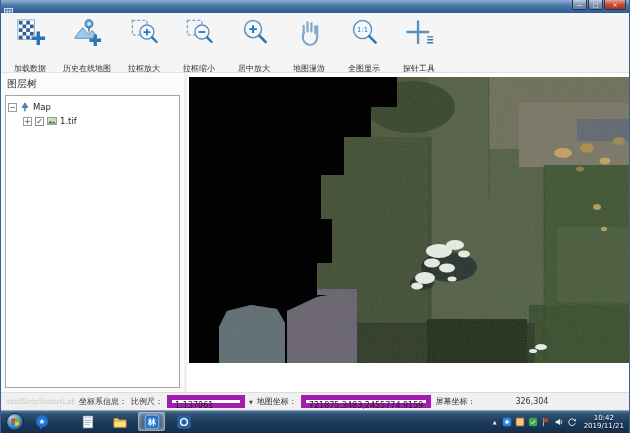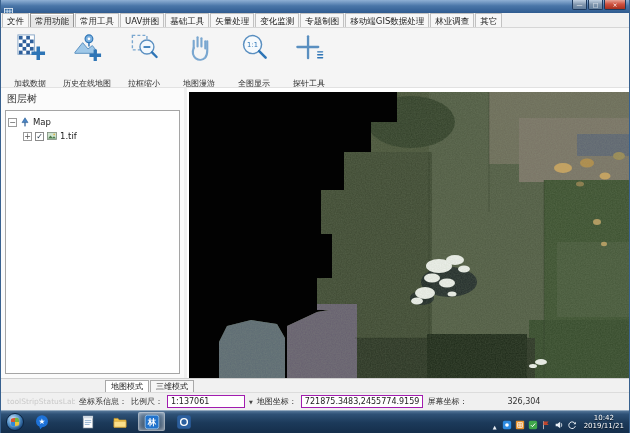--- a/index.html
+++ b/index.html
@@ -44,36 +44,36 @@
   .map-canvas { width:441px; height:286px; display:block; }
 
   
   .view-tabbar { height:14px; flex:0 0 14px; background:#f1f1f1; border-top:1px solid #cfcfcf; display:flex; align-items:flex-end; padding-left:104px; gap:1px; }
   .vtab { font-size:8px; padding:0 5px; line-height:11px; background:#f6f6f6; border:1px solid #a9a9a9; border-bottom:none; color:#222; white-space:nowrap; }
   .vtab.active { background:#fff; }
 
   
   .statusbar { height:18px; flex:0 0 18px; background:#f0f0f0; border-top:1px solid #dcdcdc; display:flex; align-items:center; font-size:8px; color:#333; padding:0 6px; gap:4px; white-space:nowrap; }
   .faded { color:#c9c9c9; font-size:7.5px; width:68px; overflow:hidden; }
-  .sbox { background:#fff; border:1px solid #a21caf; height:13px; line-height:11px; padding:0 3px; font-size:8px; color:#222; }
+  .sbox { background:#fff; border:5px solid #a21caf; height:13px; line-height:11px; padding:0 3px; font-size:8px; color:#222; }
   .scale-box { width:78px; }
   .combo-arrow { font-size:5px; color:#444; }
   .screen-val { margin-left:36px; }
 
   
   .taskbar { height:23px; flex:0 0 23px; background:linear-gradient(180deg,#5e80a2 0%,#2e5176 18%,#1c3a5a 55%,#152e4b 100%); display:flex; align-items:center; padding:0 5px; gap:4px; box-shadow:inset 0 1px 0 rgba(255,255,255,.35); }
   .start-orb { width:18px; height:18px; flex:0 0 18px; border-radius:50%; background:radial-gradient(circle at 35% 28%, #bcd9f4, #4e8cc4 45%, #1c4b80 78%, #0d2a4c); border:1px solid #0b2340; display:flex; align-items:center; justify-content:center; }
   .orb-flag { width:8px; height:8px; border-radius:2px; background:conic-gradient(#76b53e 0 25%, #ecc438 0 50%, #3089d8 0 75%, #d8542f 0); transform:rotate(-4deg); box-shadow:0 0 2px rgba(255,255,255,.6); }
   .tb-apps { display:flex; align-items:center; gap:5px; }
   .tb-app { width:27px; height:19px; border-radius:2px; display:flex; align-items:center; justify-content:center; }
   .tb-app:first-child { margin-right:14px; }
   .tb-app.active { background:rgba(255,255,255,.22); border:1px solid rgba(255,255,255,.45); box-shadow:inset 0 0 4px rgba(255,255,255,.55); }
   .tb-ico { width:16px; height:16px; display:block; }
   .tb-ico svg { width:100%; height:100%; display:block; }
-  .tray { margin-left:auto; display:flex; align-items:flex-end; gap:3px; }
+  .tray { margin-left:auto; display:flex; align-items:center; gap:3px; }
   .tray-expand { color:#e8eef4; font-size:5px; padding:0 2px; }
   .tray-ico { width:10px; height:10px; display:block; }
   .tray-ico svg { width:100%; height:100%; display:block; }
   .clock { color:#fff; font-size:7px; line-height:8px; text-align:center; margin-left:4px; text-shadow:0 1px 1px rgba(0,0,0,.7); }
 </style>
 </head>
 <body>
 
 <div class="screen">
 
@@ -87,33 +87,20 @@
           <rect x="0.5" y="0.5" width="9" height="9" fill="none" stroke="#dfe8f2"></rect>
         </svg>
     </span>
     <div class="win-controls">
       <div class="wbtn min">—</div>
       <div class="wbtn max">□</div>
       <div class="wbtn close">×</div>
     </div>
   </div>
 
-  <div class="tabbar">
-      <div class="rtab">文件</div>
-      <div class="rtab active">常用功能</div>
-      <div class="rtab">常用工具</div>
-      <div class="rtab">UAV拼图</div>
-      <div class="rtab">基础工具</div>
-      <div class="rtab">矢量处理</div>
-      <div class="rtab">变化监测</div>
-      <div class="rtab">专题制图</div>
-      <div class="rtab">移动端GIS数据处理</div>
-      <div class="rtab">林业调查</div>
-      <div class="rtab">其它</div>
-    </div>
 
   <div class="ribbon">
       <div class="rbtn">
         <span class="ricon">
           <svg viewBox="0 0 32 32">
             <rect x="3" y="3" width="17" height="20" fill="#fff" stroke="#8aa8c8" stroke-width="1"></rect>
             <g fill="#2e5f9b">
               <rect x="4" y="4" width="3.8" height="3.8"></rect>
               <rect x="11.6" y="4" width="3.8" height="3.8"></rect>
               <rect x="7.8" y="7.8" width="3.8" height="3.8"></rect>
@@ -140,25 +127,46 @@
             <path d="M24 18 V30 M18 24 H30" stroke="#2e75b6" stroke-width="3.4"></path>
           </svg>
         </span>
         <span class="rlabel">历史在线地图</span>
       </div>
       <div class="rbtn">
         <span class="ricon">
           <svg viewBox="0 0 32 32">
             <rect x="3.5" y="3.5" width="15" height="15" fill="none" stroke="#7aa7d0" stroke-width="1.4" stroke-dasharray="3 2.2"></rect>
             <circle cx="18.5" cy="15.5" r="7.2" fill="#f2f8fd" stroke="#5a8fc0" stroke-width="1.4"></circle>
+            <path d="M18.5 12 v7 M15 15.5 h7" stroke="#2e75b6" stroke-width="1.8"></path>
+            <path d="M23.8 21 L28.5 25.8" stroke="#2e75b6" stroke-width="2.4" stroke-linecap="round"></path>
+          </svg>
+        </span>
+        <span class="rlabel">拉框放大</span>
+      </div>
+      <div class="rbtn">
+        <span class="ricon">
+          <svg viewBox="0 0 32 32">
+            <rect x="3.5" y="3.5" width="15" height="15" fill="none" stroke="#7aa7d0" stroke-width="1.4" stroke-dasharray="3 2.2"></rect>
+            <circle cx="18.5" cy="15.5" r="7.2" fill="#f2f8fd" stroke="#5a8fc0" stroke-width="1.4"></circle>
             <path d="M15 15.5 h7" stroke="#2e75b6" stroke-width="1.8"></path>
             <path d="M23.8 21 L28.5 25.8" stroke="#2e75b6" stroke-width="2.4" stroke-linecap="round"></path>
           </svg>
         </span>
         <span class="rlabel">拉框缩小</span>
+      </div>
+      <div class="rbtn">
+        <span class="ricon">
+          <svg viewBox="0 0 32 32">
+            <circle cx="14.5" cy="12.5" r="8.8" fill="#f2f8fd" stroke="#5a8fc0" stroke-width="1.5"></circle>
+            <path d="M14.5 8.5 v8 M10.5 12.5 h8" stroke="#2e75b6" stroke-width="2"></path>
+            <path d="M21 19.2 L27.5 25.8" stroke="#2e75b6" stroke-width="2.6" stroke-linecap="round"></path>
+          </svg>
+        </span>
+        <span class="rlabel">居中放大</span>
       </div>
       <div class="rbtn">
         <span class="ricon">
           <svg viewBox="0 0 32 32" fill="none" stroke="#7aa7d0" stroke-width="2.2" stroke-linecap="round" stroke-linejoin="round">
             <path d="M10 16.5 V9"></path>
             <path d="M14 15 V5.5"></path>
             <path d="M18 15 V6.5"></path>
             <path d="M22 17 V9.5"></path>
             <path d="M10 16.5 c-1.8 4.5 -0.8 8 2.2 10.8 c3.2 2.2 7.2 1.6 9.6 -0.8 c1.8 -2 2.2 -4.5 2.2 -7.5 V9.5"></path>
           </svg>
@@ -270,24 +278,20 @@
             <ellipse cx="263" cy="202" rx="4.5" ry="2.5"></ellipse>
             <ellipse cx="352" cy="270" rx="6" ry="3"></ellipse>
             <ellipse cx="344" cy="274" rx="4" ry="2"></ellipse>
           </g>
           <rect width="441" height="286" filter="url(#grain)" opacity="0.45"></rect>
         </g>
       </svg>
     </div>
   </div>
 
-  <div class="view-tabbar">
-      <div class="vtab active">地图模式</div>
-      <div class="vtab">三维模式</div>
-    </div>
 
   <div class="statusbar">
     <span class="faded">toolStripStatusLabel1</span>
     <span>坐标系信息：</span>
     <span>比例尺：</span>
     <span class="sbox scale-box">1:137061</span>
     <span class="combo-arrow">▼</span>
     <span>地图坐标：</span>
     <span class="sbox">721875.3483,2455774.9159</span>
     <span>屏幕坐标：</span>

